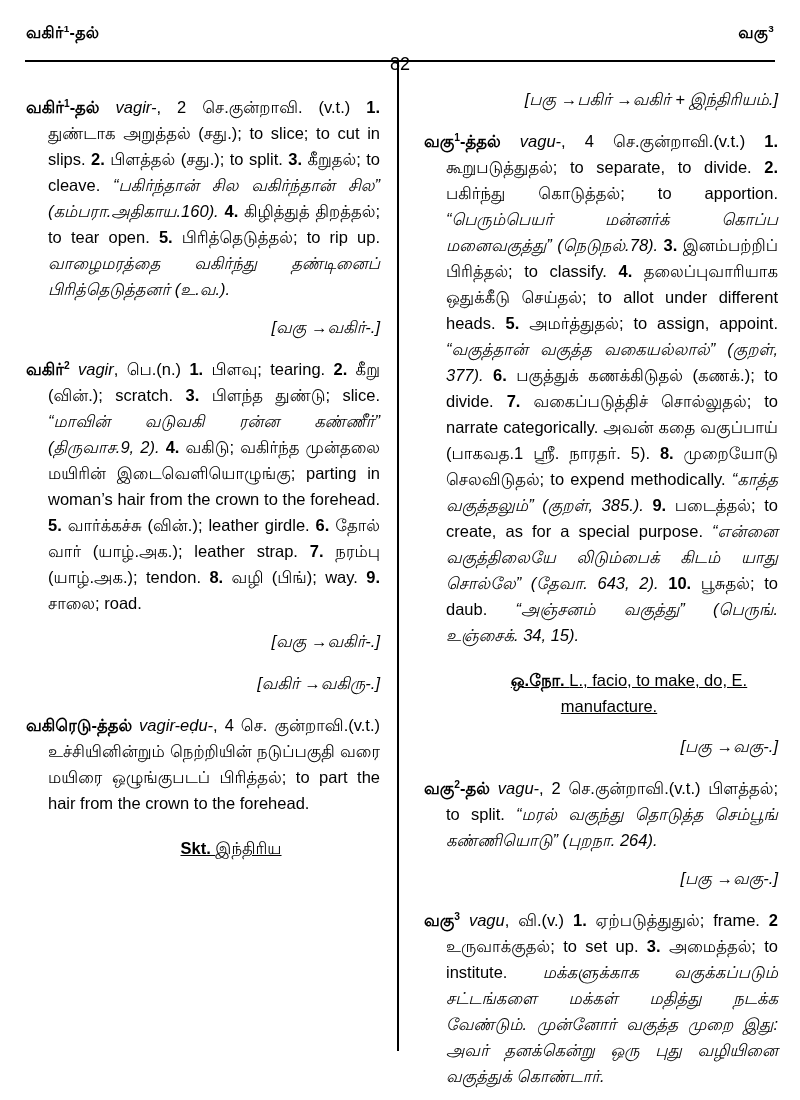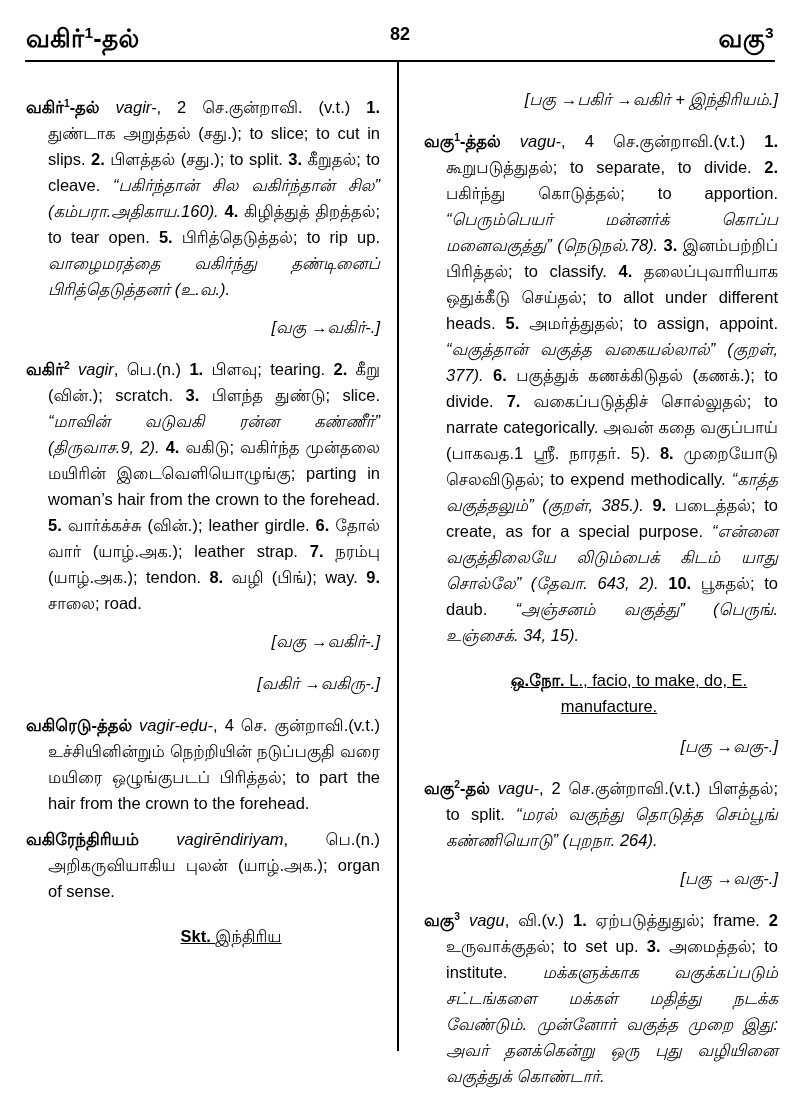--- a/index.html
+++ b/index.html
@@ -21,31 +21,32 @@
   .header {
     position: absolute;
     top: 24px;
     left: 26px;
     right: 26px;
     display: flex;
     justify-content: space-between;
     align-items: baseline;
   }
   .guide-word {
-    font-size: 25px;
+    font-size: 16px;
     font-weight: 700;
     letter-spacing: 0.3px;
     text-align: center;
   }
   .page-number {
     font-size: 18px;
-    font-weight: 700;
+    font-weight: 400;
     position: absolute;
     left: 50%;
     transform: translateX(-50%);
+    margin-top: 30px;
   }
   .header-rule {
     position: absolute;
     top: 60px;
     left: 25px;
     right: 25px;
     height: 2px;
     background: #000;
   }
   .column-divider {
@@ -119,21 +120,20 @@
 
   <div class="columns">
 
     <div class="col">
       <p class="entry"><span class="r-b">வகிர்</span><span class="r-bs">1</span><span class="r-b">-தல் </span><span class="r-i">vagir-</span><span class="r-n">, 2 செ.குன்றாவி. (v.t.) </span><span class="r-b">1. </span><span class="r-n">துண்டாக அறுத்தல் (சது.); to slice; to cut in slips. </span><span class="r-b">2. </span><span class="r-n">பிளத்தல் (சது.); to split. </span><span class="r-b">3. </span><span class="r-n">கீறுதல்; to cleave. </span><span class="r-i">“பகிர்ந்தான் சில வகிர்ந்தான் சில” (கம்பரா.அதிகாய.160). </span><span class="r-b">4. </span><span class="r-n">கிழித்துத் திறத்தல்; to tear open. </span><span class="r-b">5. </span><span class="r-n">பிரித்தெடுத்தல்; to rip up. </span><span class="r-i">வாழைமரத்தை வகிர்ந்து தண்டினைப் பிரித்தெடுத்தனர் (உ.வ.).</span></p>
       <p class="etym"><span class="r-i">[வகு →வகிர்-.]</span></p>
       <p class="entry"><span class="r-b">வகிர்</span><span class="r-bs">2</span><span class="r-n"> </span><span class="r-i">vagir</span><span class="r-n">, பெ.(n.) </span><span class="r-b">1. </span><span class="r-n">பிளவு; tearing. </span><span class="r-b">2. </span><span class="r-n">கீறு (வின்.); scratch. </span><span class="r-b">3. </span><span class="r-n">பிளந்த துண்டு; slice. </span><span class="r-i">“மாவின் வடுவகி ரன்ன கண்ணீர்” (திருவாச.9, 2). </span><span class="r-b">4. </span><span class="r-n">வகிடு; வகிர்ந்த முன்தலை மயிரின் இடைவெளியொழுங்கு; parting in woman’s hair from the crown to the forehead. </span><span class="r-b">5. </span><span class="r-n">வார்க்கச்சு (வின்.); leather girdle. </span><span class="r-b">6. </span><span class="r-n">தோல் வார் (யாழ்.அக.); leather strap. </span><span class="r-b">7. </span><span class="r-n">நரம்பு (யாழ்.அக.); tendon. </span><span class="r-b">8. </span><span class="r-n">வழி (பிங்); way. </span><span class="r-b">9. </span><span class="r-n">சாலை; road.</span></p>
       <p class="etym"><span class="r-i">[வகு →வகிர்-.]</span></p>
       <p class="etym"><span class="r-i">[வகிர் →வகிரு-.]</span></p>
       <p class="entry"><span class="r-b">வகிரெடு-த்தல் </span><span class="r-i">vagir-eḍu-</span><span class="r-n">,  4  செ. குன்றாவி.(v.t.) உச்சியினின்றும் நெற்றியின் நடுப்பகுதி வரை மயிரை ஒழுங்குபடப் பிரித்தல்; to part the hair from the crown to the forehead.</span></p>
-      <p class="entry"><span class="r-b">வகிரேந்திரியம் </span><span class="r-i">vagirēndiriyam</span><span class="r-n">, பெ.(n.) அறிகருவியாகிய புலன் (யாழ்.அக.); organ of sense.</span></p>
       <p class="note"><span class="r-b">Skt. </span><span class="r-n">இந்திரிய</span></p>
     </div>
 
     <div class="col">
       <p class="etym"><span class="r-i">[பகு →பகிர் →வகிர் + இந்திரியம்.]</span></p>
       <p class="entry"><span class="r-b">வகு</span><span class="r-bs">1</span><span class="r-b">-த்தல் </span><span class="r-i">vagu-</span><span class="r-n">, 4 செ.குன்றாவி.(v.t.) </span><span class="r-b">1. </span><span class="r-n">கூறுபடுத்துதல்; to separate, to divide. </span><span class="r-b">2. </span><span class="r-n">பகிர்ந்து கொடுத்தல்; to apportion. </span><span class="r-i">“பெரும்பெயர் மன்னர்க் கொப்ப மனைவகுத்து” (நெடுநல்.78). </span><span class="r-b">3. </span><span class="r-n">இனம்பற்றிப் பிரித்தல்; to classify. </span><span class="r-b">4. </span><span class="r-n">தலைப்புவாரியாக ஒதுக்கீடு செய்தல்; to allot under different heads. </span><span class="r-b">5. </span><span class="r-n">அமர்த்துதல்; to assign, appoint. </span><span class="r-i">“வகுத்தான் வகுத்த வகையல்லால்” (குறள், 377). </span><span class="r-b">6. </span><span class="r-n">பகுத்துக் கணக்கிடுதல் (கணக்.); to divide. </span><span class="r-b">7. </span><span class="r-n">வகைப்படுத்திச் சொல்லுதல்; to narrate categorically. </span><span class="r-n">அவன் கதை வகுப்பாய் (பாகவத.1 ஸ்ரீ. நாரதர். 5). </span><span class="r-b">8. </span><span class="r-n">முறையோடு செலவிடுதல்; to expend methodically. </span><span class="r-i">“காத்த வகுத்தலும்” (குறள், 385.). </span><span class="r-b">9. </span><span class="r-n">படைத்தல்; to create, as for a special purpose. </span><span class="r-i">“என்னை வகுத்திலையே லிடும்பைக் கிடம் யாது சொல்லே” (தேவா. 643, 2). </span><span class="r-b">10. </span><span class="r-n">பூசுதல்; to daub. </span><span class="r-i">“அஞ்சனம் வகுத்து” (பெருங். உஞ்சைக். 34, 15).</span></p>
       <p class="note"><span class="r-b">ஒ.நோ. </span><span class="r-n">L., facio, to make, do, E. manufacture.</span></p>
       <p class="etym"><span class="r-i">[பகு →வகு-.]</span></p>
       <p class="entry"><span class="r-b">வகு</span><span class="r-bs">2</span><span class="r-b">-தல் </span><span class="r-i">vagu-</span><span class="r-n">,  2  செ.குன்றாவி.(v.t.) பிளத்தல்; to split. </span><span class="r-i">“மரல் வகுந்து தொடுத்த செம்பூங் கண்ணியொடு” (புறநா. 264).</span></p>
       <p class="etym"><span class="r-i">[பகு →வகு-.]</span></p>

